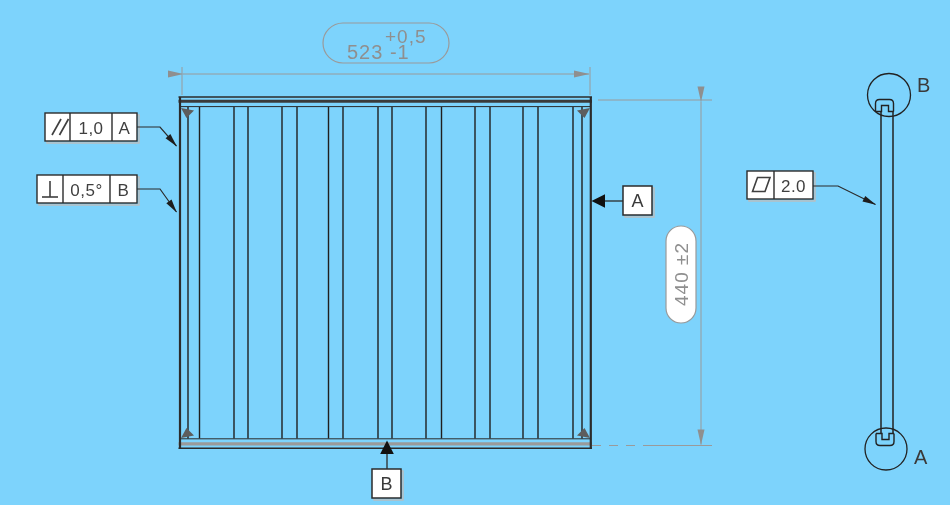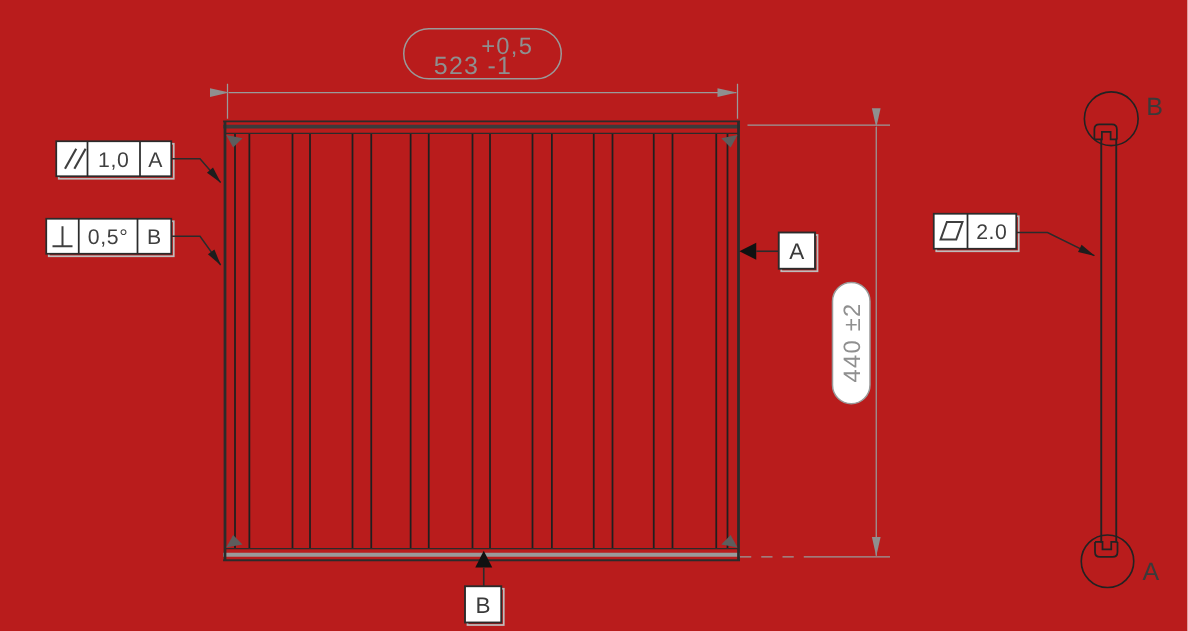--- a/index.html
+++ b/index.html
@@ -1,16 +1,16 @@
 <!DOCTYPE html>
 <html><head>
 <meta charset="utf-8">
 <style>
   html,body{margin:0;padding:0;background:#ffffff;}
-  .stage{position:relative;width:950px;height:505px;background:#b91c1c;overflow:hidden;
+  .stage{position:relative;width:950px;height:505px;background:#7dd3fc;overflow:hidden;
          font-family:"Liberation Sans", sans-serif;}
   svg{display:block;}
   text{font-family:"Liberation Sans", sans-serif;}
   .dimtxt{fill:#8f8f8f;letter-spacing:1px;}
   .fcftxt{fill:#3f3f3f;letter-spacing:0.5px;}
   .lbltxt{fill:#3a3a3a;}
 </style>
 </head>
 <body>
 

